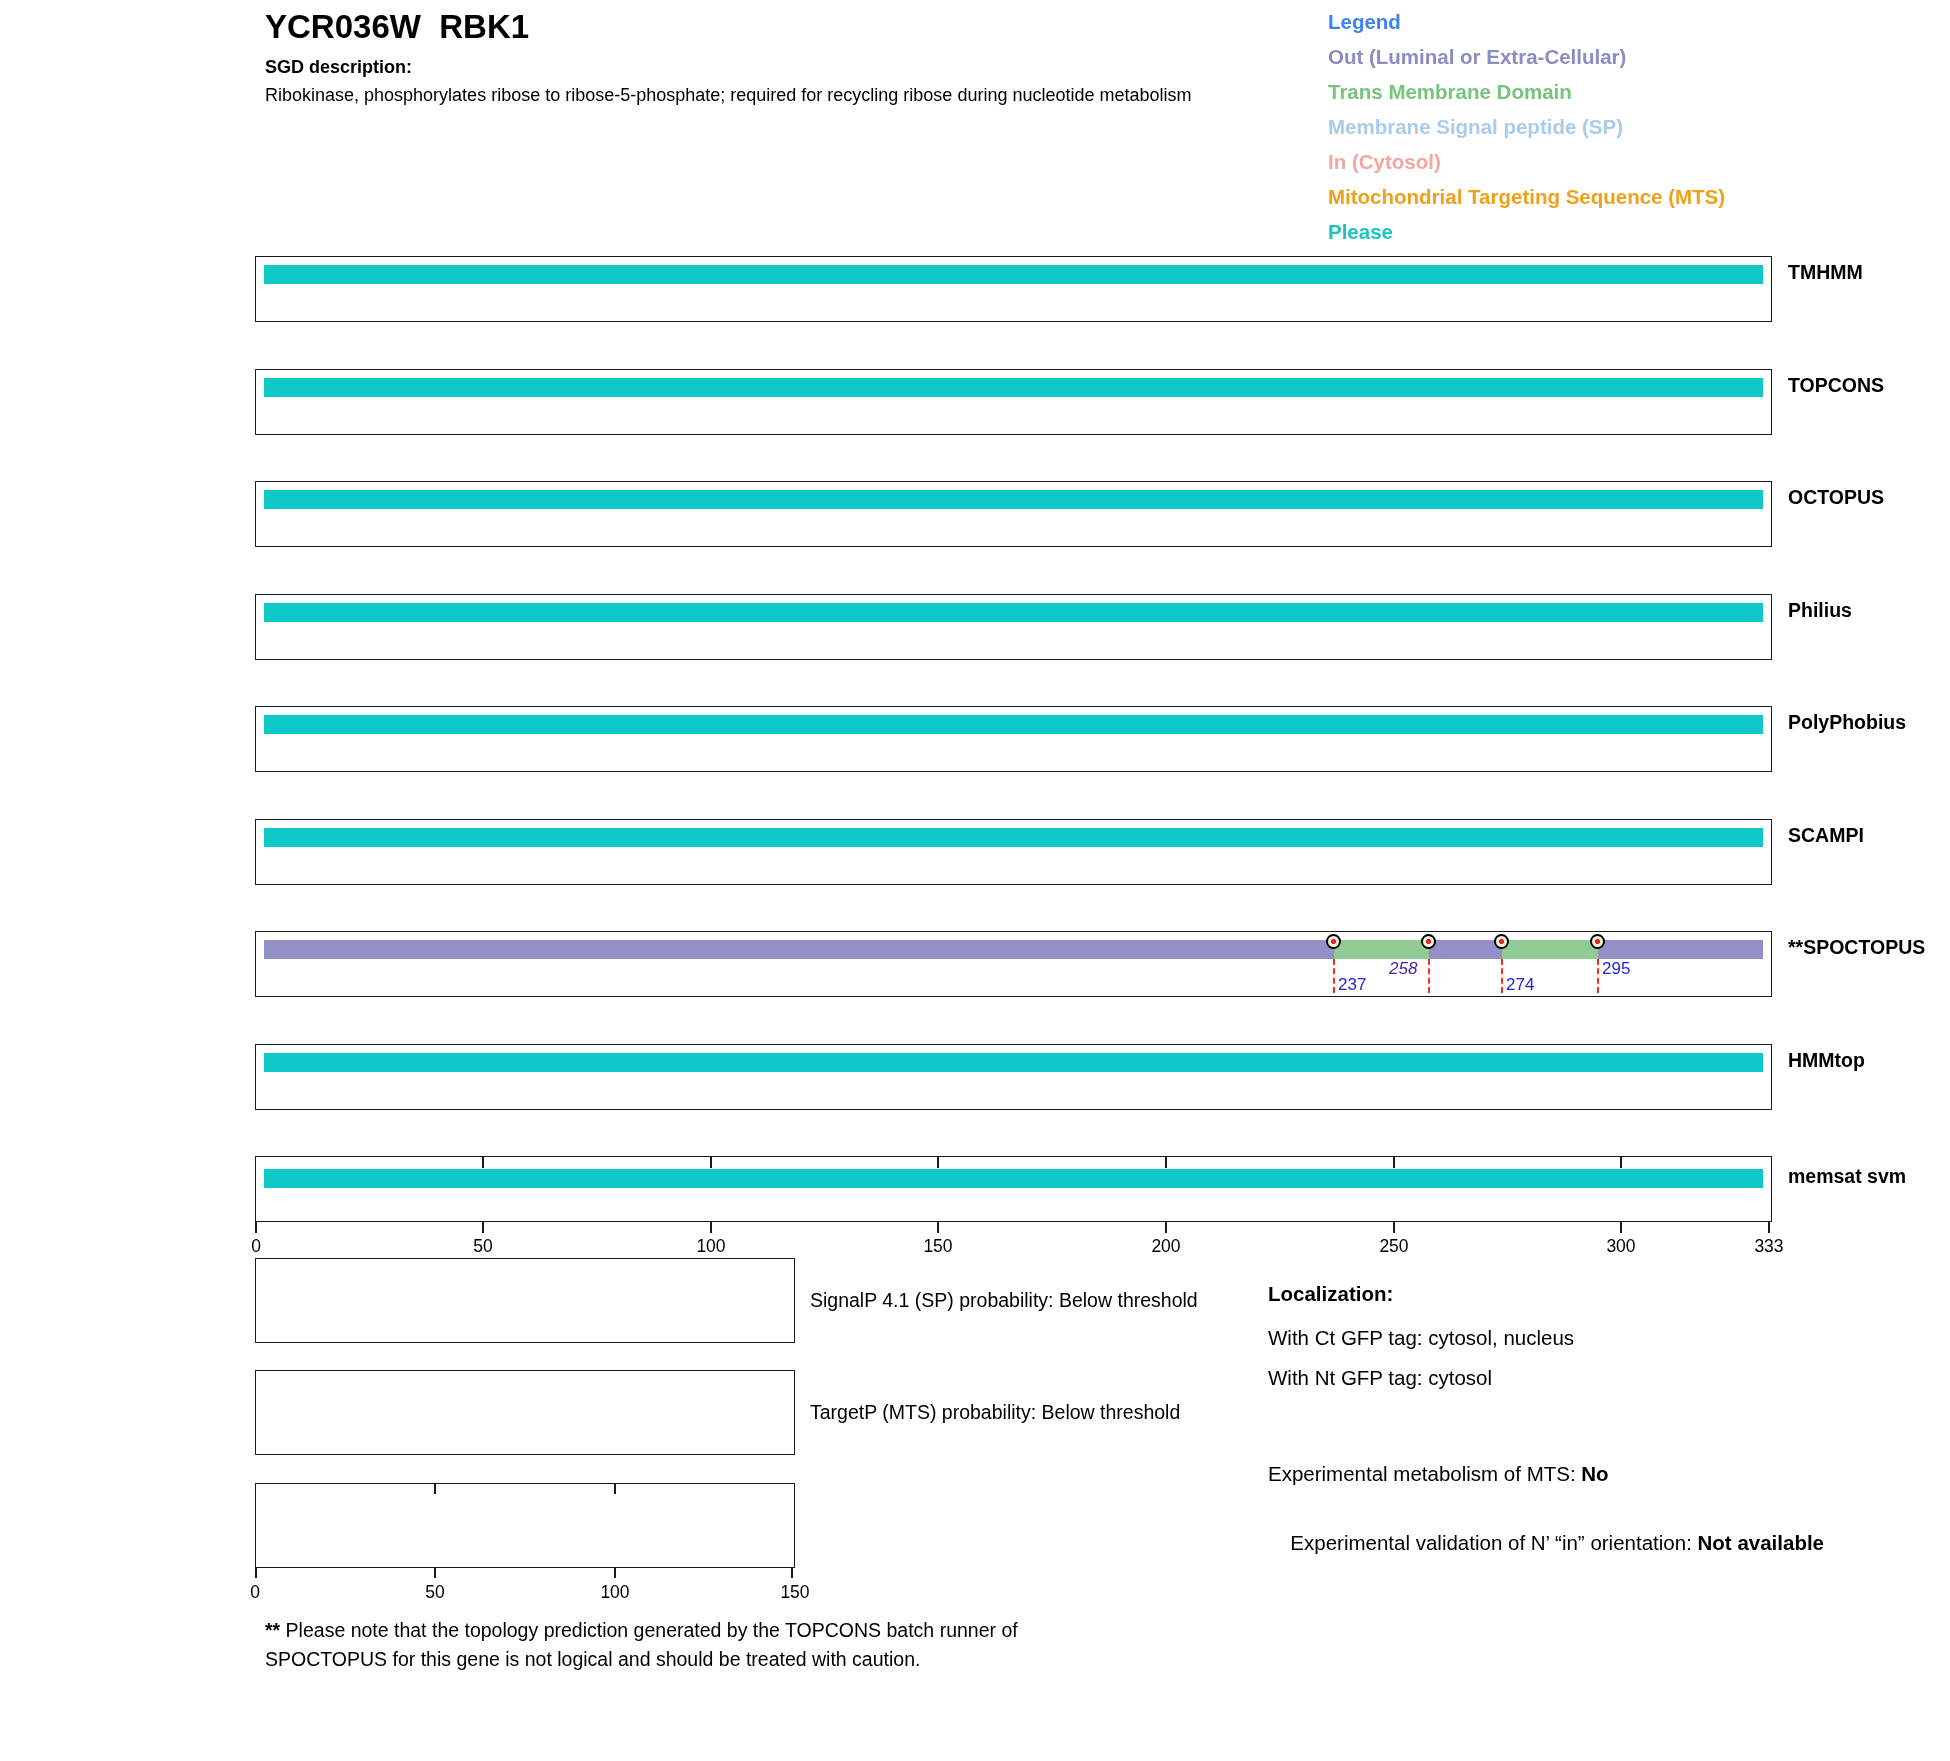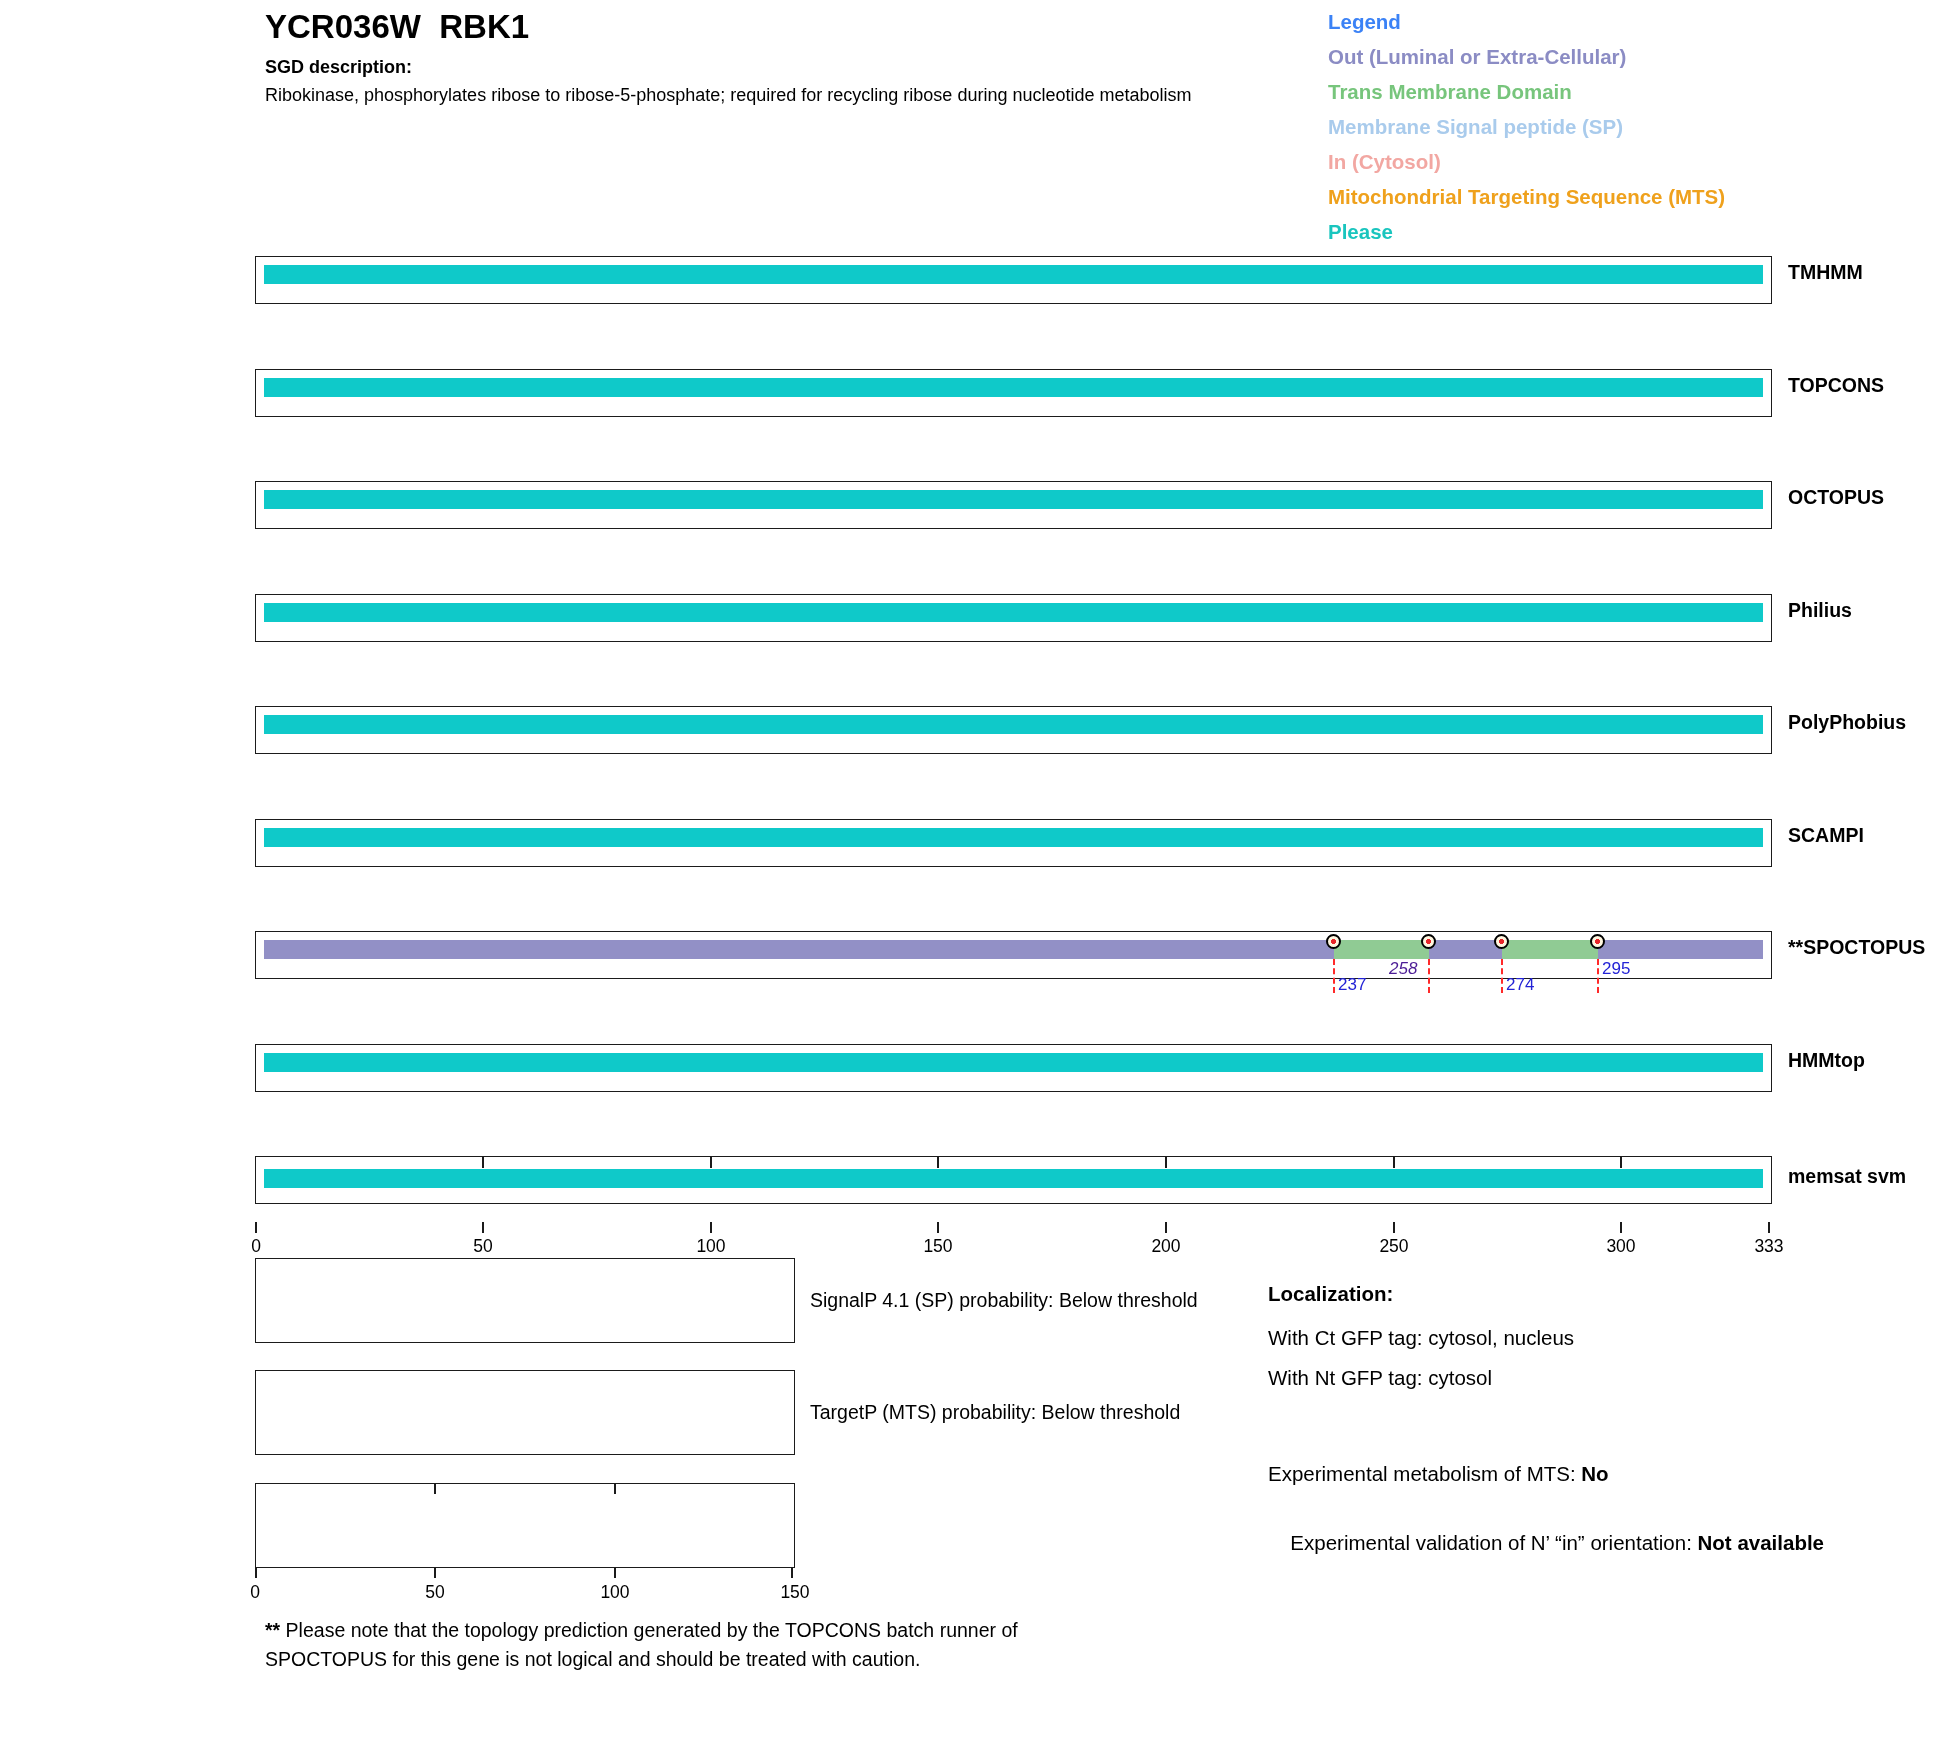--- a/index.html
+++ b/index.html
@@ -7,21 +7,21 @@
           font-family:"Liberation Sans","DejaVu Sans",sans-serif; color:#000; overflow:hidden;padding-left:39px; }
 
   .title { position:absolute; left:265px; top:8px; font-size:33px; font-weight:bold; white-space:pre; }
   .sgd-label { position:absolute; left:265px; top:57px; font-size:18px; font-weight:bold; }
   .sgd-desc { position:absolute; left:265px; top:81px; width:975px; font-size:18px; line-height:29px; }
 
   .legend { position:absolute; left:1328px; top:4px; font-size:20.5px; font-weight:bold; line-height:35px; white-space:nowrap; }
   .legend .lg-title { color:#3b82f6; }
 
   .track { position:absolute; left:255px; width:1695px; height:66px; }
-  .tbox { position:absolute; left:0; top:0; width:1517px; height:48px;
+  .tbox { position:absolute; left:0; top:0; width:1517px; height:66px;
           border:1.5px solid #1b1b1b; box-sizing:border-box; background:#fff; }
   .bar { position:absolute; left:8px; right:8px; top:8px; height:19px; }
   .bar-low { top:12px; }
   .tlabel { position:absolute; left:1533px; top:5px; font-size:19.5px; font-weight:bold; white-space:nowrap; }
 
   .tm-seg { position:absolute; top:0; height:19px; }
   .mk { position:absolute; width:15px; height:15px; border-radius:50%;
         border:2.5px solid #000; box-sizing:border-box;
         background:radial-gradient(circle at 50% 50%, #e8262a 0 2.5px, #fff6df 2.6px); }
   .dash { position:absolute; width:0; top:27px; height:34px; border-left:2px dashed #ff2a2a; }

